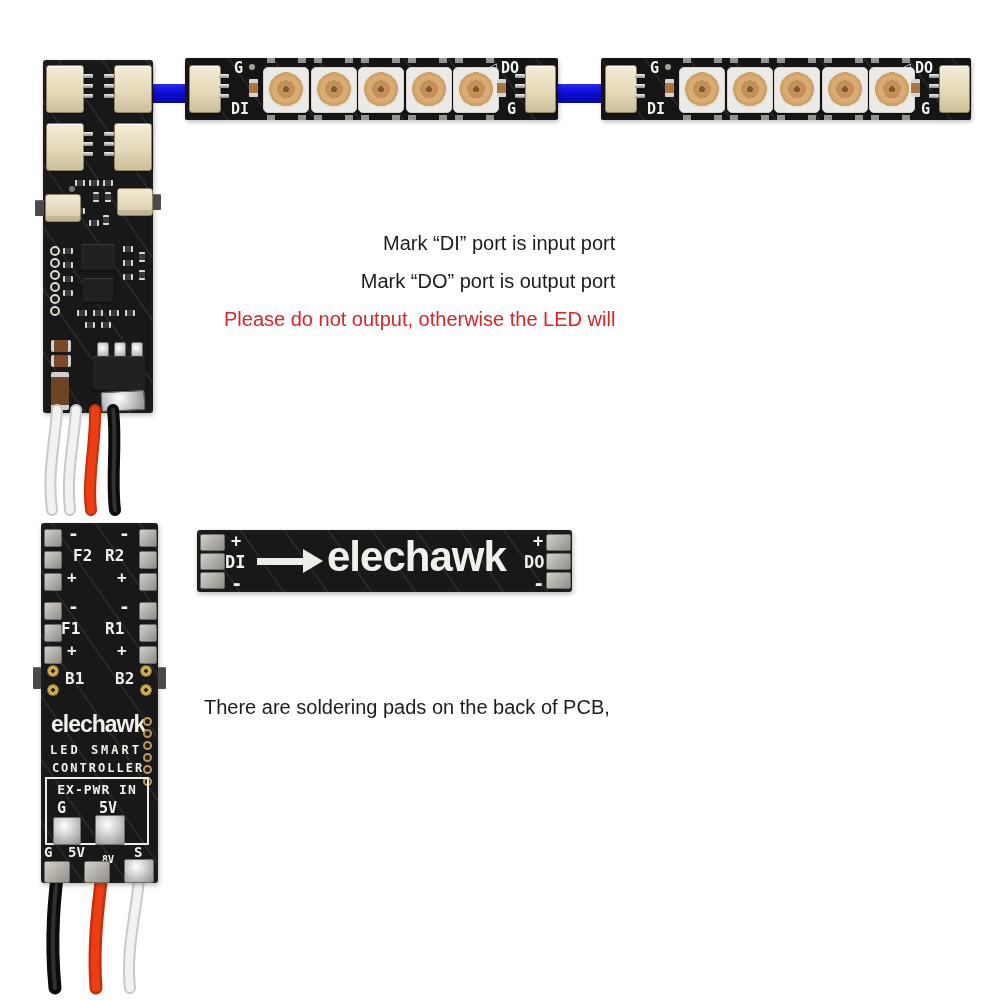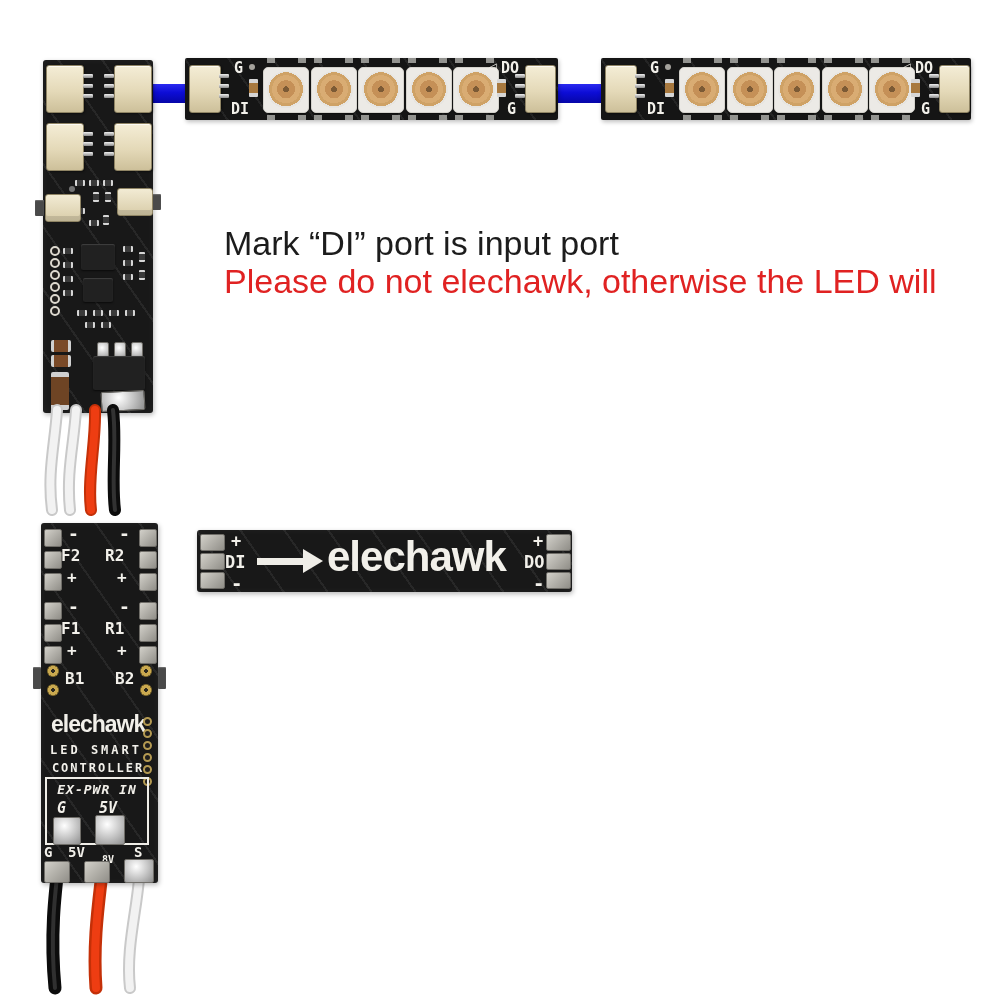--- a/index.html
+++ b/index.html
@@ -51,21 +51,21 @@
   .nubs{position:absolute;height:5px;left:78px;width:238px;opacity:.85;
        background:repeating-linear-gradient(90deg, transparent 0 4px, #a9a9a5 4px 12px, transparent 12px 35px, #a9a9a5 35px 43px, transparent 43px 47px);}
   .dot{position:absolute;width:6px;height:6px;border-radius:50%;background:#c9c6be;opacity:.8;}
   .tri{position:absolute;color:#f2f0ea;font-size:10px;font-family:"DejaVu Sans", sans-serif;line-height:1;}
   
   .wire-blue{position:absolute;top:84px;height:19px;
        background:linear-gradient(180deg,#2a2af0 0%,#0d0dd6 45%,#0606a8 100%);}
   
   .pwrbox{position:absolute;border:2px solid #efede7;}
   
-  .note{position:absolute;font-size:34px;line-height:38px;color:#1c1c1c;white-space:nowrap;}
+  .note{position:absolute;font-size:20px;line-height:38px;color:#1c1c1c;white-space:nowrap;text-align:right;}
   .note .warn{color:#e02222;}
   
   svg{position:absolute;overflow:visible;}
 </style>
 </head>
 <body>
 
 <div class="wire-blue" style="left:150px;width:42px;"></div>
 <div class="wire-blue" style="left:555px;width:46px;"></div>
 
@@ -200,21 +200,22 @@
   <path d="M33,2 C31,35 23,65 27,102" stroke="#c9c9c9" stroke-width="12" fill="none" stroke-linecap="round"></path>
   <path d="M33,2 C31,35 23,65 27,102" stroke="#f2f2f2" stroke-width="8" fill="none" stroke-linecap="round"></path>
   <path d="M52,2 C53,35 44,70 48,102" stroke="#c43008" stroke-width="12" fill="none" stroke-linecap="round"></path>
   <path d="M52,2 C53,35 44,70 48,102" stroke="#ee3d12" stroke-width="8" fill="none" stroke-linecap="round"></path>
   <path d="M70,2 C74,35 68,70 72,102" stroke="#0c0c0c" stroke-width="12" fill="none" stroke-linecap="round"></path>
   <path d="M70,2 C74,35 68,70 72,102" stroke="#323232" stroke-width="4" fill="none" stroke-linecap="round"></path>
 </svg>
 
 <div class="note" style="left:224px;top:224px;">
   <div>Mark “DI” port is input port</div>
-  <div class="warn">Please do not elechawk, otherwise the LED will</div>
+  <div>Mark “DO” port is output port</div>
+  <div class="warn">Please do not output, otherwise the LED will</div>
 </div>
 
 <svg style="left:30px;top:805px;" width="140" height="190" viewBox="0 0 140 190">
   <path d="M33,15 C30,60 18,110 25,183" stroke="#0c0c0c" stroke-width="13" fill="none" stroke-linecap="round"></path>
   <path d="M33,15 C30,60 18,110 25,183" stroke="#303030" stroke-width="4" fill="none" stroke-linecap="round"></path>
   <path d="M75,17 C77,60 61,115 66,183" stroke="#c43008" stroke-width="13" fill="none" stroke-linecap="round"></path>
   <path d="M75,17 C77,60 61,115 66,183" stroke="#ee3d12" stroke-width="8" fill="none" stroke-linecap="round"></path>
   <path d="M110,57 C110,95 95,140 100,183" stroke="#c9c9c9" stroke-width="12" fill="none" stroke-linecap="round"></path>
   <path d="M110,57 C110,95 95,140 100,183" stroke="#f2f2f2" stroke-width="8" fill="none" stroke-linecap="round"></path>
   <ellipse cx="110" cy="54" rx="11" ry="9" fill="#d5d5d5" stroke="#9a9a9a"></ellipse>
@@ -226,21 +227,21 @@
   <div class="tab" style="left:-8px;top:144px;width:8px;height:22px;"></div>
   <div class="tab" style="left:117px;top:144px;width:8px;height:22px;"></div>
 
   <div class="pad" style="left:3px;top:6px;width:16px;height:16px;"></div>
   <div class="pad" style="left:3px;top:28px;width:16px;height:16px;"></div>
   <div class="pad" style="left:3px;top:50px;width:16px;height:16px;"></div>
   <div class="pad" style="left:98px;top:6px;width:16px;height:16px;"></div>
   <div class="pad" style="left:98px;top:28px;width:16px;height:16px;"></div>
   <div class="pad" style="left:98px;top:50px;width:16px;height:16px;"></div>
   <div class="silk" style="left:27px;top:2px;font-size:18px;">-</div>
-  <div class="silk" style="left:20px;top:25px;font-size:16px;">F2</div>
+  <div class="silk" style="left:20px;top:25px;font-size:16px;padding-left:12px;">F2</div>
   <div class="silk" style="left:26px;top:47px;font-size:16px;">+</div>
   <div class="silk" style="left:78px;top:2px;font-size:18px;">-</div>
   <div class="silk" style="left:64px;top:25px;font-size:16px;">R2</div>
   <div class="silk" style="left:76px;top:47px;font-size:16px;">+</div>
 
   <div class="pad" style="left:3px;top:79px;width:16px;height:16px;"></div>
   <div class="pad" style="left:3px;top:101px;width:16px;height:16px;"></div>
   <div class="pad" style="left:3px;top:123px;width:16px;height:16px;"></div>
   <div class="pad" style="left:98px;top:79px;width:16px;height:16px;"></div>
   <div class="pad" style="left:98px;top:101px;width:16px;height:16px;"></div>
@@ -263,21 +264,21 @@
   <div class="silk" style="left:0;top:221px;width:110px;text-align:center;font-size:12px;letter-spacing:3px;">LED SMART</div>
   <div class="silk" style="left:0;top:239px;width:114px;text-align:center;font-size:12px;letter-spacing:2px;">CONTROLLER</div>
 
   <div class="via gold" style="left:102px;top:194px;"></div>
   <div class="via gold" style="left:102px;top:206px;"></div>
   <div class="via gold" style="left:102px;top:218px;"></div>
   <div class="via gold" style="left:102px;top:230px;"></div>
   <div class="via gold" style="left:102px;top:242px;"></div>
   <div class="via gold" style="left:102px;top:254px;"></div>
 
-  <div class="pwrbox" style="left:4px;top:254px;width:100px;height:64px;font-style:italic;">
+  <div class="pwrbox" style="left:4px;top:254px;width:100px;height:64px;">
     <div class="silk" style="left:0;top:4px;width:100px;text-align:center;font-size:13px;letter-spacing:1px;">EX-PWR IN</div>
     <div class="silk" style="left:10px;top:22px;font-size:15px;">G</div>
     <div class="silk" style="left:52px;top:22px;font-size:15px;">5V</div>
     <div class="pad bright" style="left:6px;top:38px;width:26px;height:26px;"></div>
     <div class="pad bright" style="left:48px;top:36px;width:28px;height:28px;"></div>
   </div>
 
   <div class="silk" style="left:3px;top:322px;font-size:14px;">G</div>
   <div class="silk" style="left:27px;top:322px;font-size:14px;">5V</div>
   <div class="silk" style="left:55px;top:332px;font-size:10px;">.8V</div>
@@ -301,13 +302,14 @@
   <div class="silk" style="left:130px;top:6px;font-size:42px;font-family:'Liberation Sans',sans-serif;letter-spacing:-1px;">elechawk</div>
   <div class="silk" style="left:336px;top:3px;font-size:17px;">+</div>
   <div class="silk" style="left:327px;top:24px;font-size:17px;">DO</div>
   <div class="silk" style="left:336px;top:44px;font-size:19px;">-</div>
   <div class="pad" style="left:349px;top:4px;width:23px;height:15px;"></div>
   <div class="pad" style="left:349px;top:23px;width:23px;height:15px;"></div>
   <div class="pad" style="left:349px;top:42px;width:23px;height:15px;"></div>
 </div>
 
 <div class="note" style="left:204px;top:688px;">
+  <div>There are soldering pads on the back of PCB,</div>
 </div>
 
 </body></html>

